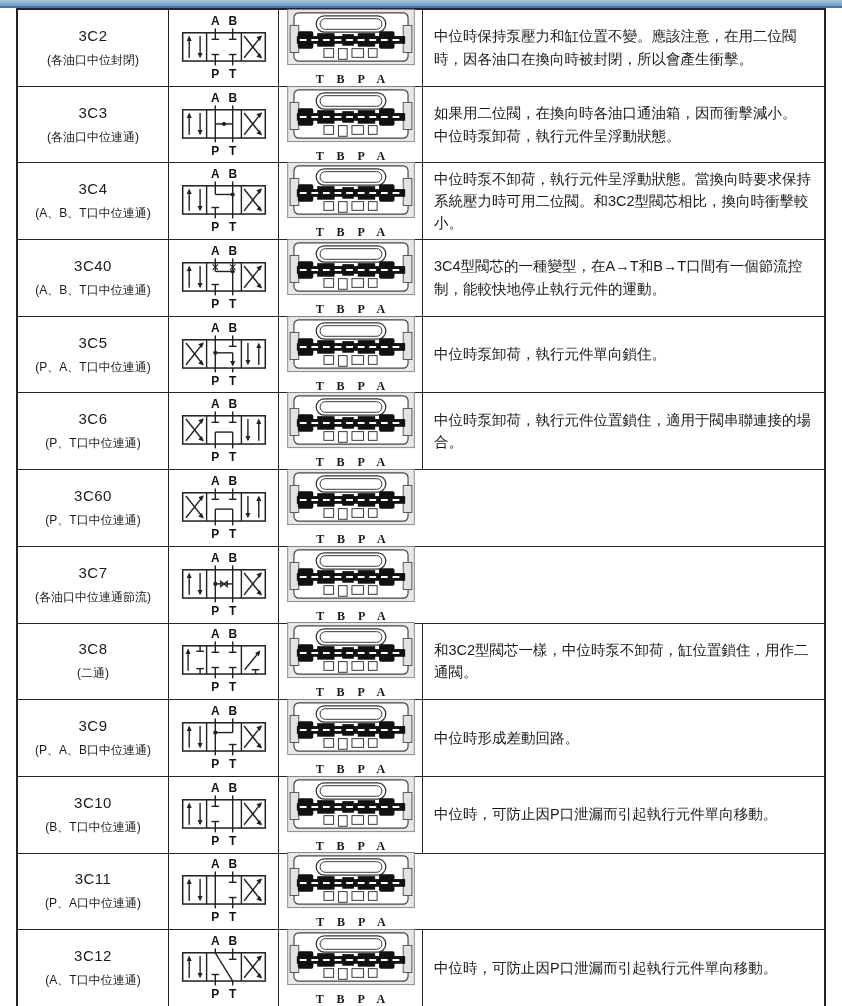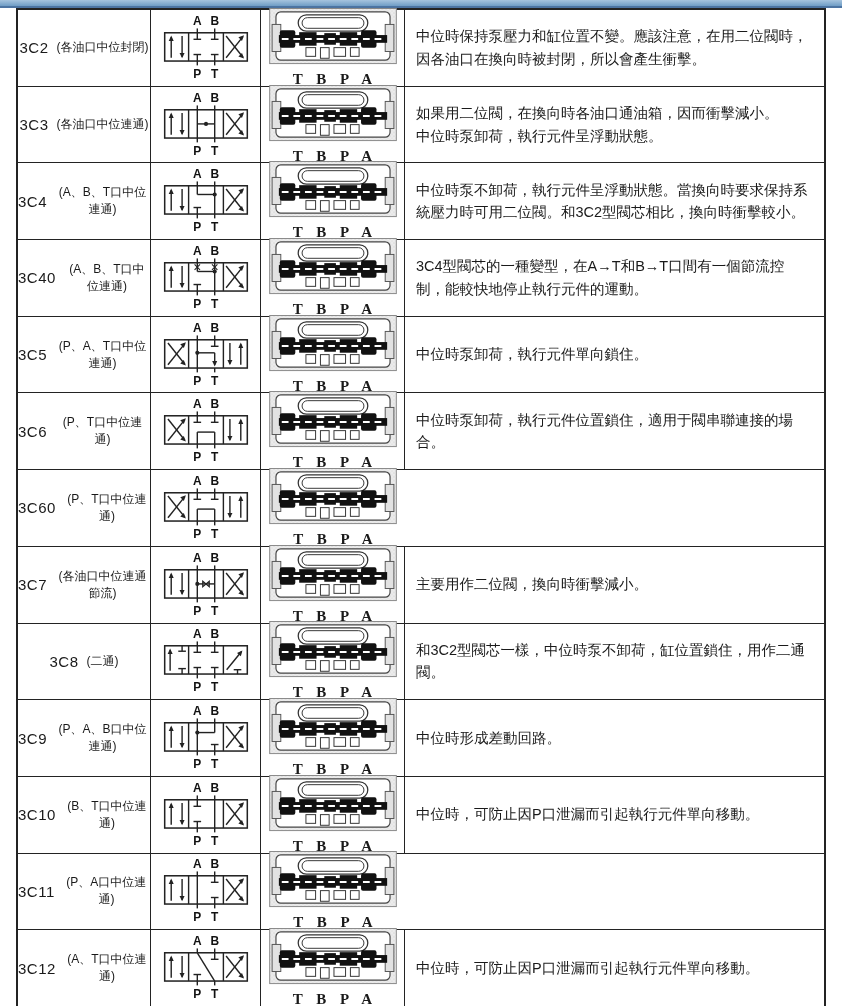--- a/index.html
+++ b/index.html
@@ -14,26 +14,26 @@
     border-bottom:2px solid #4c74a2;
   }
   .valve-table{
     position:absolute;left:16px;top:8px;width:810px;
     border:2px solid #232323;box-sizing:border-box;background:#fff;
   }
   .row{display:flex;height:75.7px;border-bottom:1.5px solid #232323;}
   .row:last-child{border-bottom:none;}
   .cell{box-sizing:border-box;border-right:1.5px solid #232323;}
   .cell:last-child{border-right:none;}
-  .c1{width:133px;display:flex;align-items:center;justify-content:center;gap:8px;text-align:center;}
+  .c1{width:151px;display:flex;flex-direction:column;align-items:center;justify-content:center;gap:8px;text-align:center;}
   .c1 .code{font-size:15px;letter-spacing:.5px;}
   .c1 .note{font-size:12px;}
   .c2{width:110px;display:flex;align-items:center;justify-content:center;}
   .c3{width:144px;display:flex;flex-direction:column;align-items:center;justify-content:center;}
-  .c3 .spool-label{font-family:"Liberation Serif",serif;font-weight:bold;font-size:15px;letter-spacing:5px;margin-top:1px;text-indent:5px;}
+  .c3 .spool-label{font-family:"Liberation Serif",serif;font-weight:bold;font-size:12px;letter-spacing:5px;margin-top:1px;text-indent:5px;}
   .c4{flex:1;display:flex;flex-direction:column;justify-content:center;padding:0 11px;font-size:14.5px;line-height:1.55;}
 </style>
 </head>
 <body>
 
 <div class="page">
   <div class="top-strip"></div>
   <div class="valve-table">
   <div class="row">
     <div class="cell c1">
@@ -571,23 +571,20 @@
               <rect x="73" y="25" width="18" height="14" fill="#111"></rect>
               <rect x="95" y="23" width="16" height="18" rx="2" fill="#111"></rect>
               <line x1="13" y1="32" x2="119" y2="32" stroke="#fff" stroke-width="2" stroke-dasharray="7 5"></line>
               <rect x="38" y="41" width="10" height="9" fill="#fff" stroke="#333"></rect>
               <rect x="53" y="41" width="9" height="11" fill="#fff" stroke="#333"></rect>
               <rect x="67" y="41" width="12" height="9" fill="#fff" stroke="#333"></rect>
               <rect x="84" y="41" width="9" height="9" fill="#fff" stroke="#333"></rect>
             </svg></div>
       <div class="spool-label">T B P A</div>
     </div>
-    <div class="cell c4">
-          <div>主要用作二位閥，換向時衝擊減小。</div>
-        </div>
   </div>
 
   <div class="row">
     <div class="cell c1">
       <div class="code">3C8</div>
       <div class="note">(二通)</div>
     </div>
     <div class="cell c2">
           <svg viewBox="0 0 92 64" width="100" height="70">
             <rect x="8" y="18" width="76" height="26" fill="none" stroke="#222" stroke-width="1.4"></rect>

